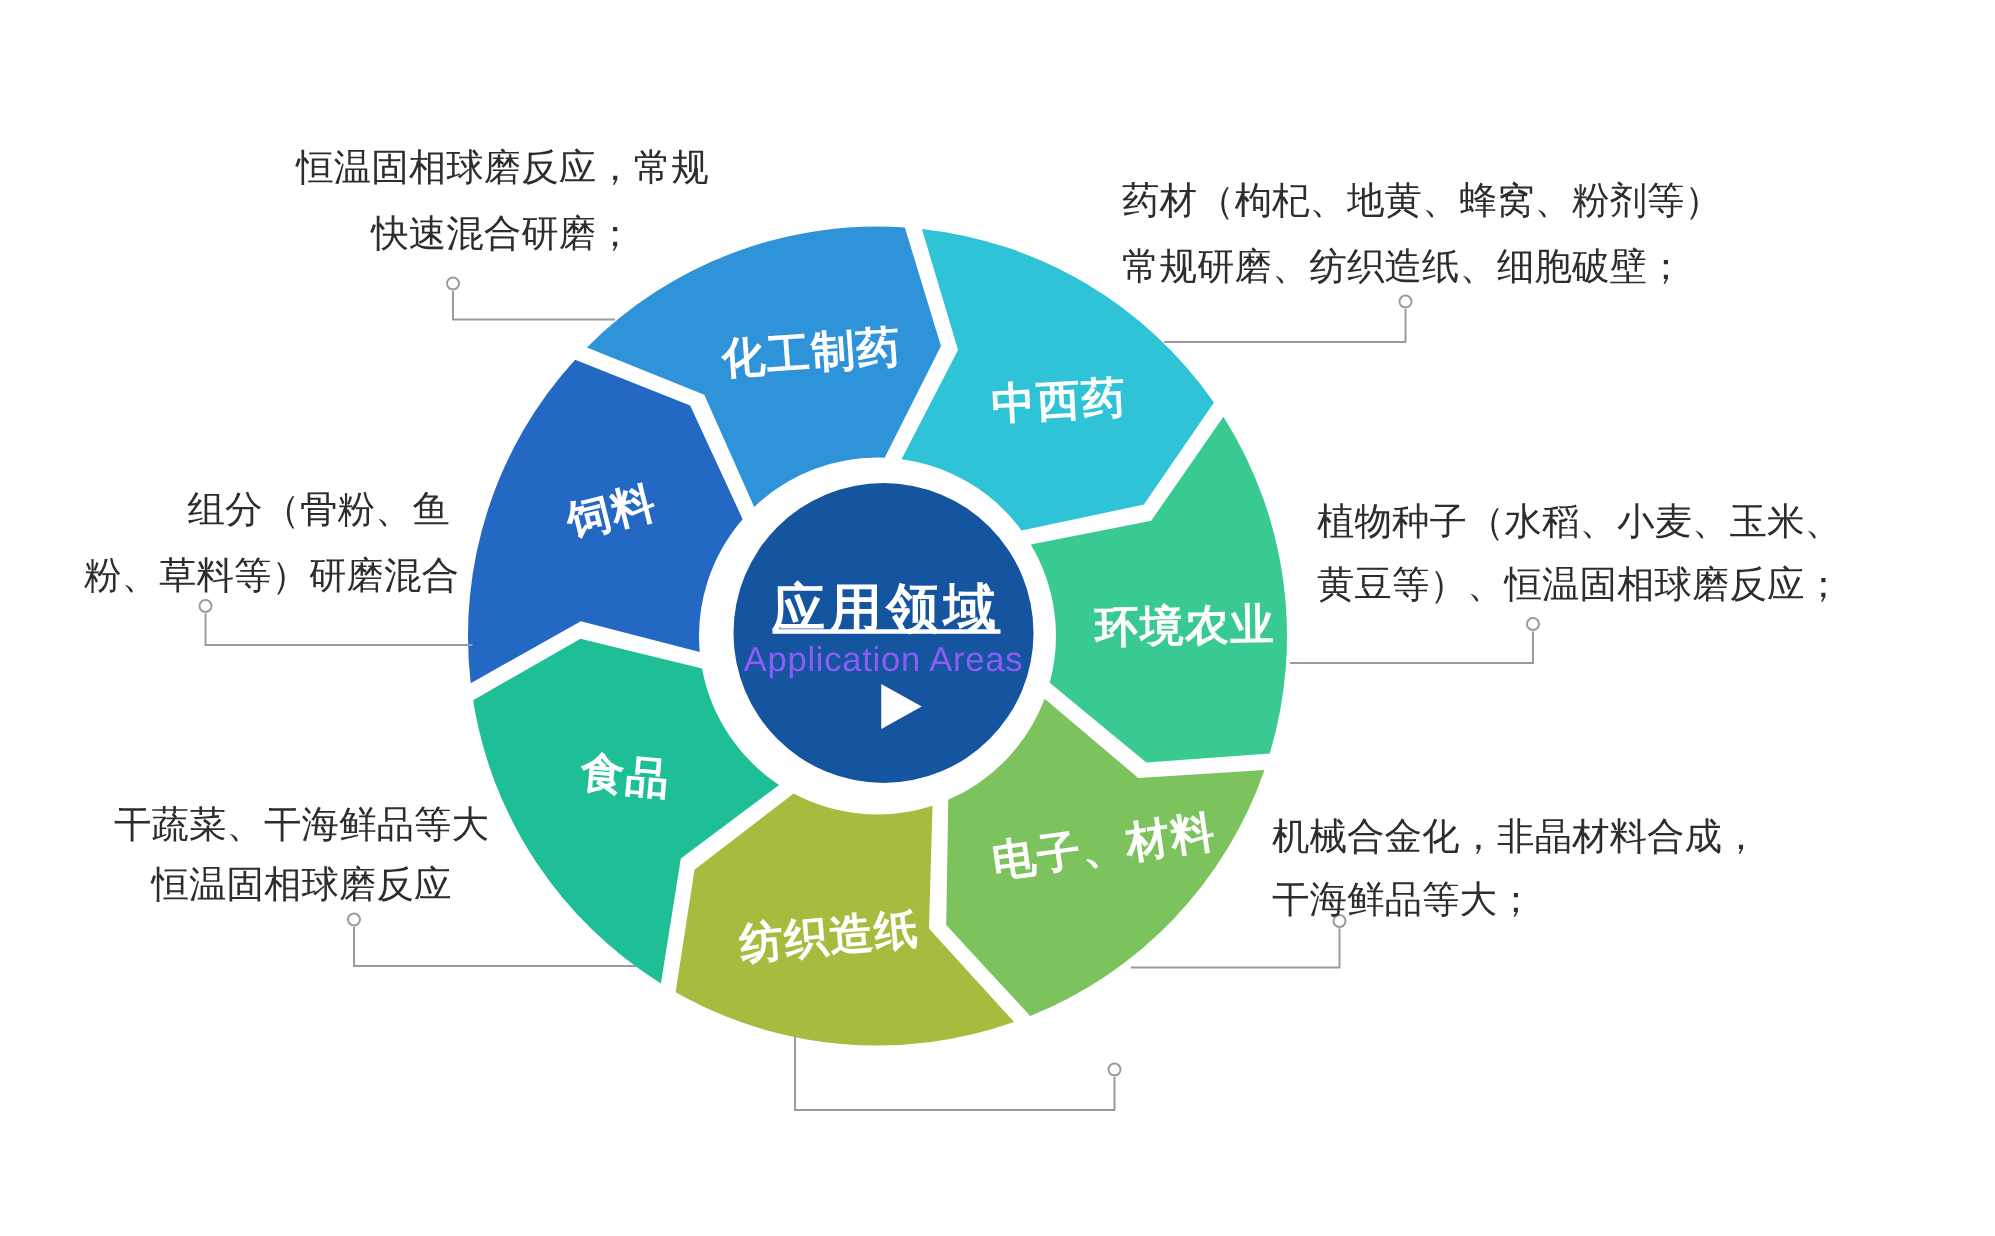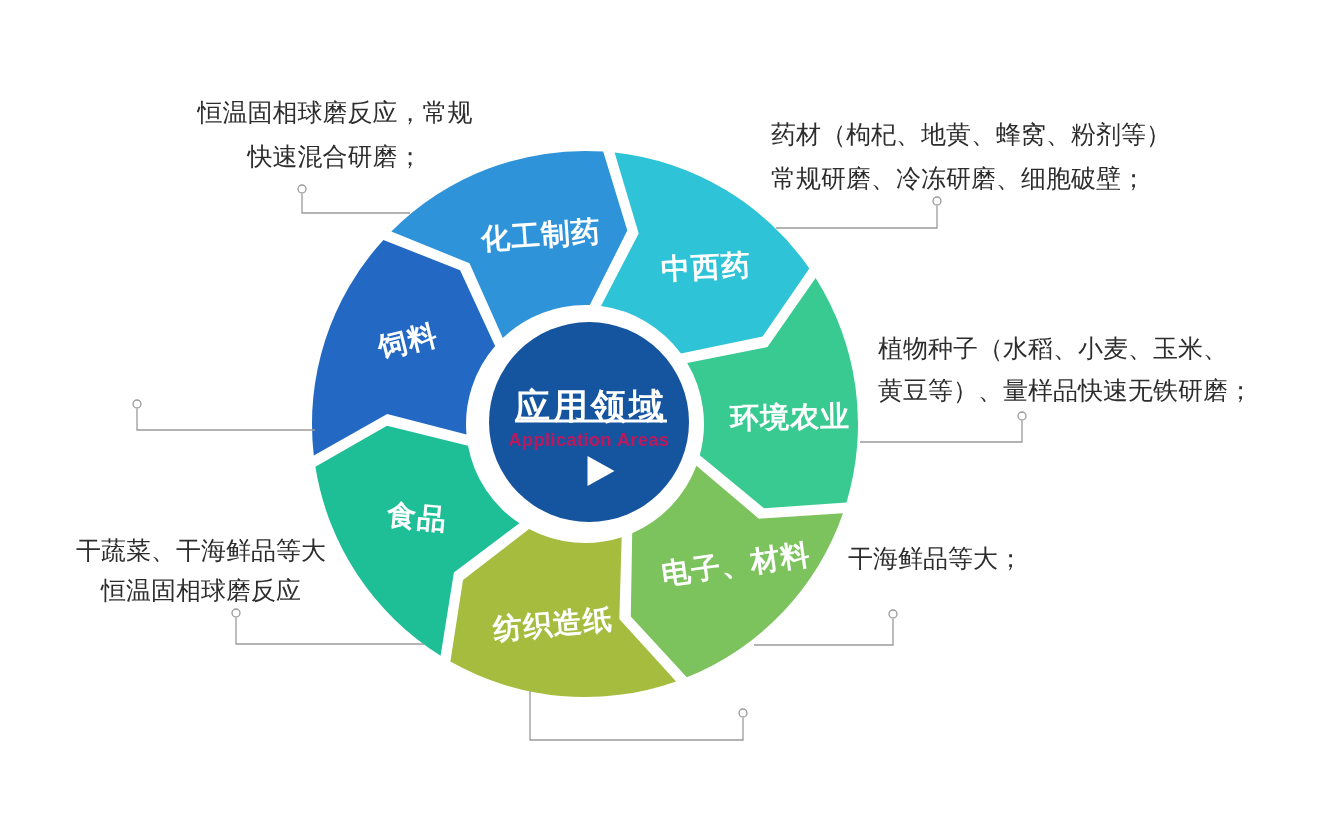--- a/index.html
+++ b/index.html
@@ -10,21 +10,21 @@
   #wheel-svg{position:absolute;left:0;top:0;}
   .seg-label{
     position:absolute;color:#ffffff;font-weight:bold;font-size:29px;
     white-space:nowrap;letter-spacing:1px;
   }
   .center-title{
     position:absolute;color:#ffffff;font-weight:bold;font-size:35px;
     letter-spacing:3px;white-space:nowrap;transform:translate(-50%,-50%);text-decoration:underline;
   }
   .center-sub{
-    position:absolute;color:#be185d;font-weight:700;font-size:18px;
+    position:absolute;color:#8b5cf6;font-weight:400;font-size:23px;
     white-space:nowrap;transform:translate(-50%,-50%);letter-spacing:0.5px;
   }
   .play-tri{
     position:absolute;width:0;height:0;transform:translate(-50%,-50%);
     border-left:27px solid #ffffff;border-top:15px solid transparent;border-bottom:15px solid transparent;
   }
   .note{
     position:absolute;color:#2d2d2d;font-size:25px;line-height:44px;white-space:nowrap;
   }
   .note div{white-space:nowrap;}
@@ -76,29 +76,34 @@
   <div class="seg-label" style="left:408px;top:342px;transform:translate(-50%,-50%) rotate(-14deg);">饲料</div>
 
   <div class="center-title" style="left:591px;top:406px;">应用领域</div>
   <div class="center-sub" style="left:589px;top:440px;">Application Areas</div>
   <div class="play-tri" style="left:601px;top:471px;"></div>
 
   <div class="note" style="left:175px;top:90px;width:320px;text-align:center;">
     <div>恒温固相球磨反应，常规</div>
     <div>快速混合研磨；</div>
   </div>
-  <div class="note" style="left:748px;top:112px;width:420px;text-align:left;margin-left:23px;">
+  <div class="note" style="left:748px;top:112px;width:420px;text-align:left;">
     <div>药材（枸杞、地黄、蜂窝、粉剂等）</div>
-    <div>常规研磨、冷冻研磨、细胞破壁；</div>
+    <div>常规研磨、纺织造纸、细胞破壁；</div>
+  </div>
+  <div class="note" style="left:56px;top:318px;width:244px;text-align:right;">
+    <div>组分（骨粉、鱼</div>
+    <div>粉、草料等）研磨混合</div>
   </div>
   <div class="note" style="left:878px;top:327px;width:400px;text-align:left;line-height:42px;">
     <div>植物种子（水稻、小麦、玉米、</div>
-    <div>黄豆等）、量样品快速无铁研磨；</div>
+    <div>黄豆等）、恒温固相球磨反应；</div>
   </div>
   <div class="note" style="left:70px;top:530px;width:262px;text-align:center;line-height:40px;">
     <div>干蔬菜、干海鲜品等大</div>
     <div>恒温固相球磨反应</div>
   </div>
   <div class="note" style="left:848px;top:537px;width:370px;text-align:left;line-height:42px;">
+    <div>机械合金化，非晶材料合成，</div>
     <div>干海鲜品等大；</div>
   </div>
 
 </div>
 
 </body></html>

